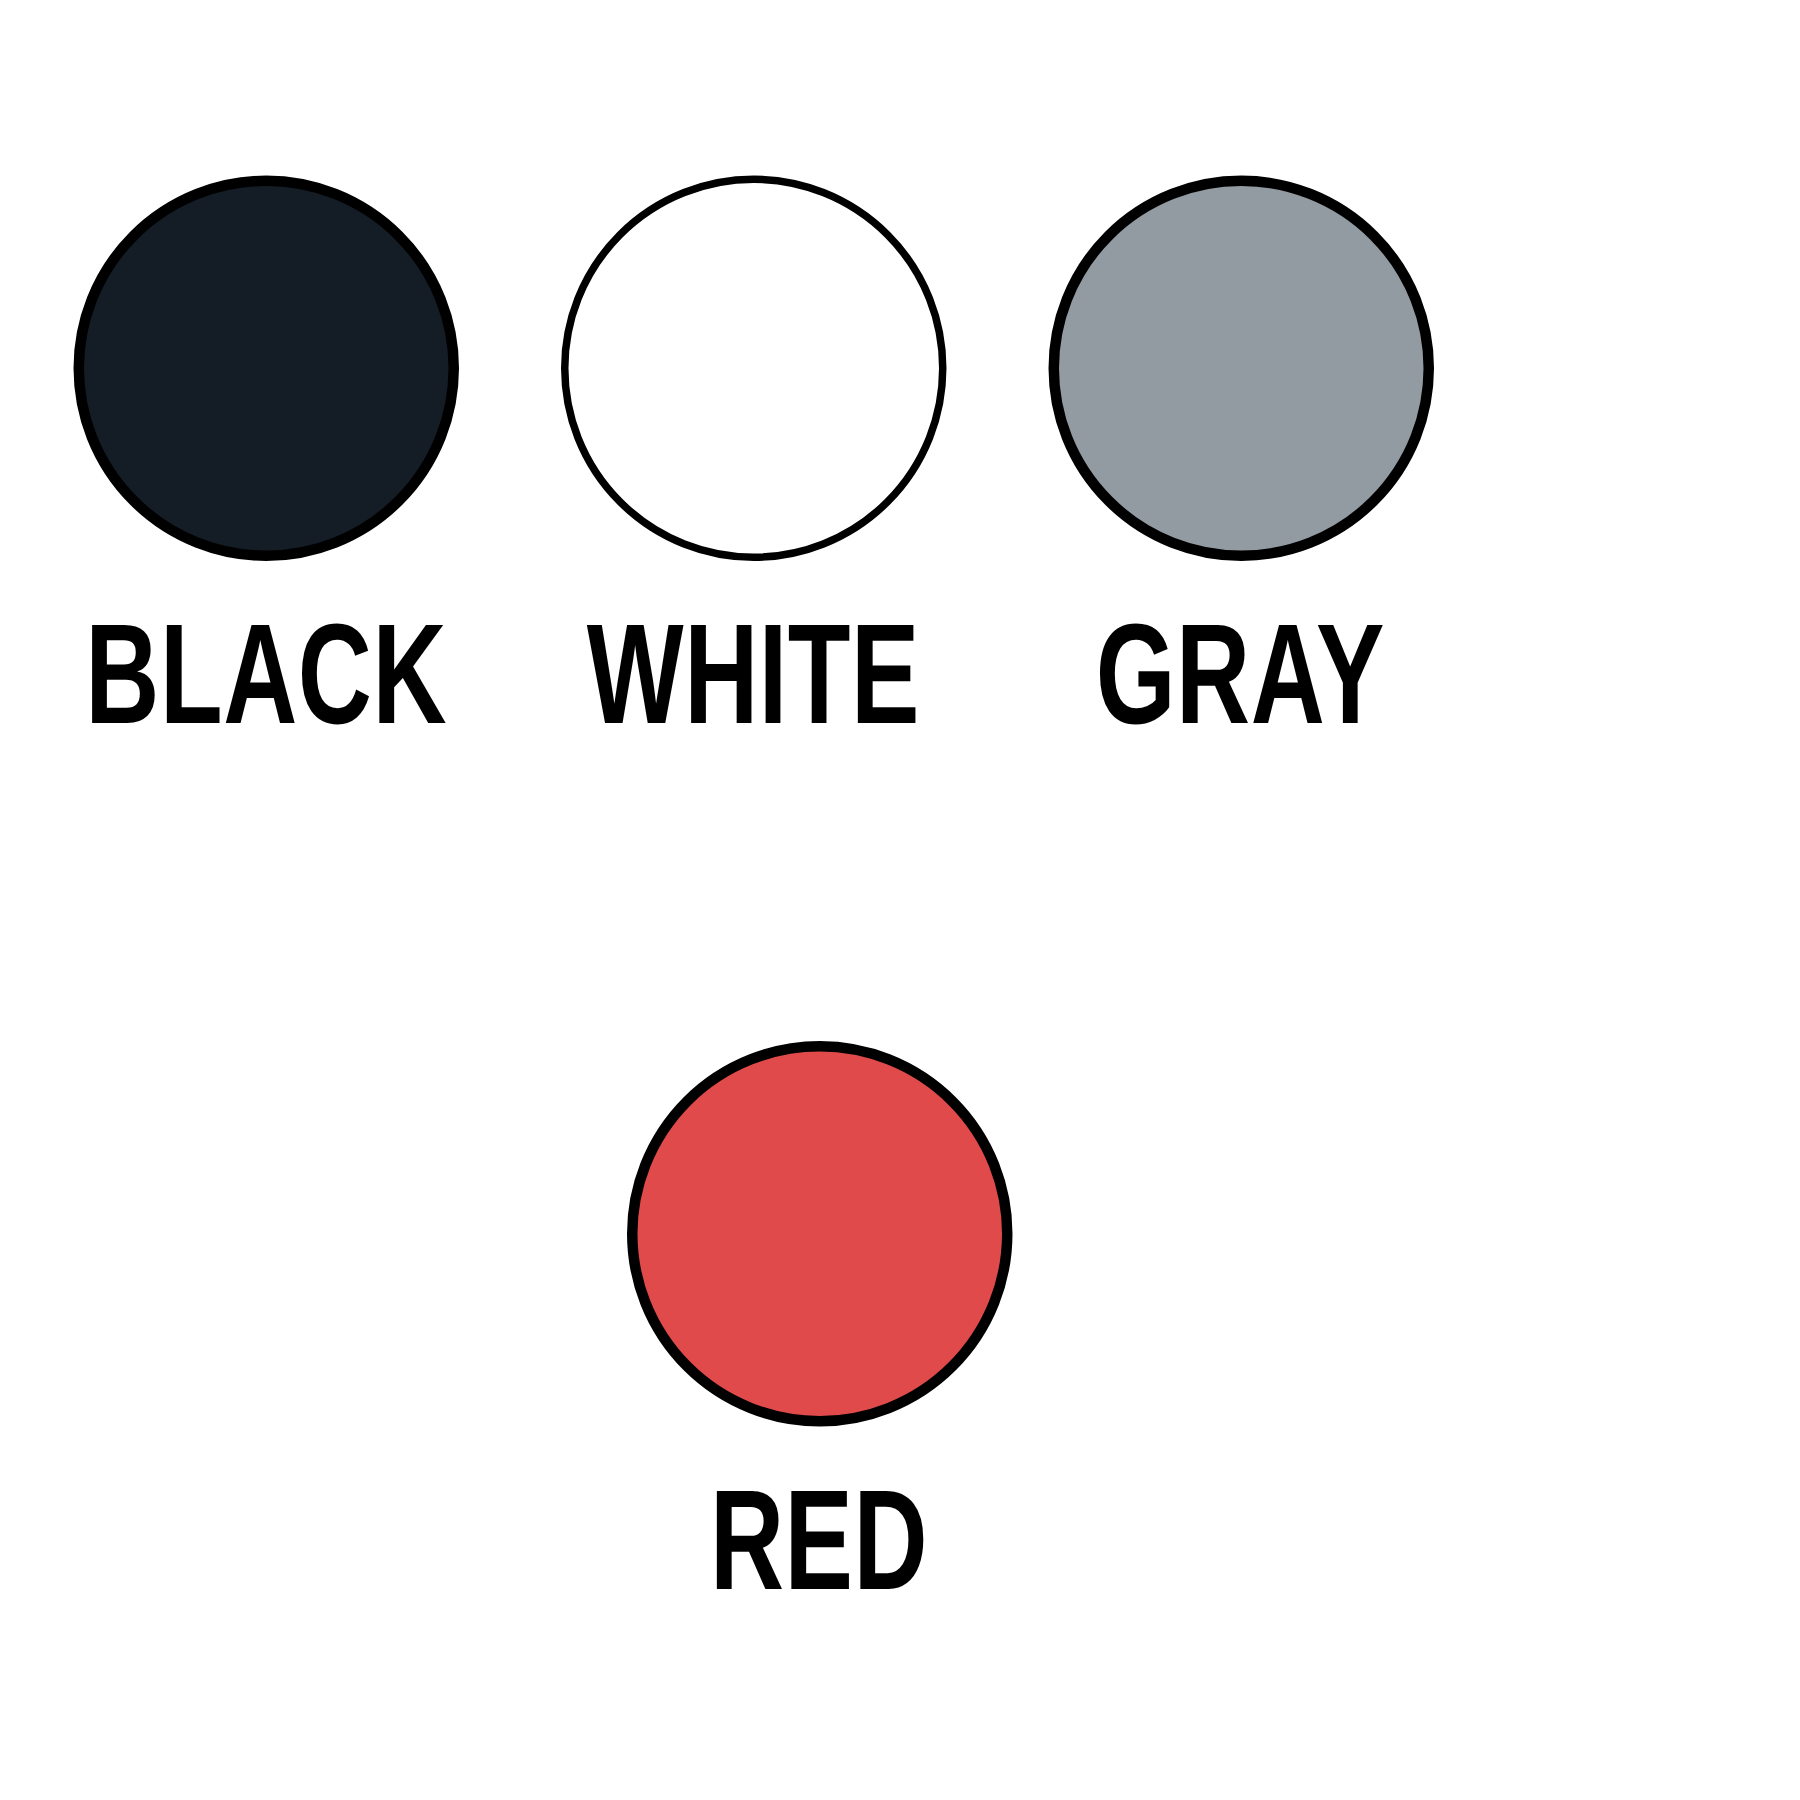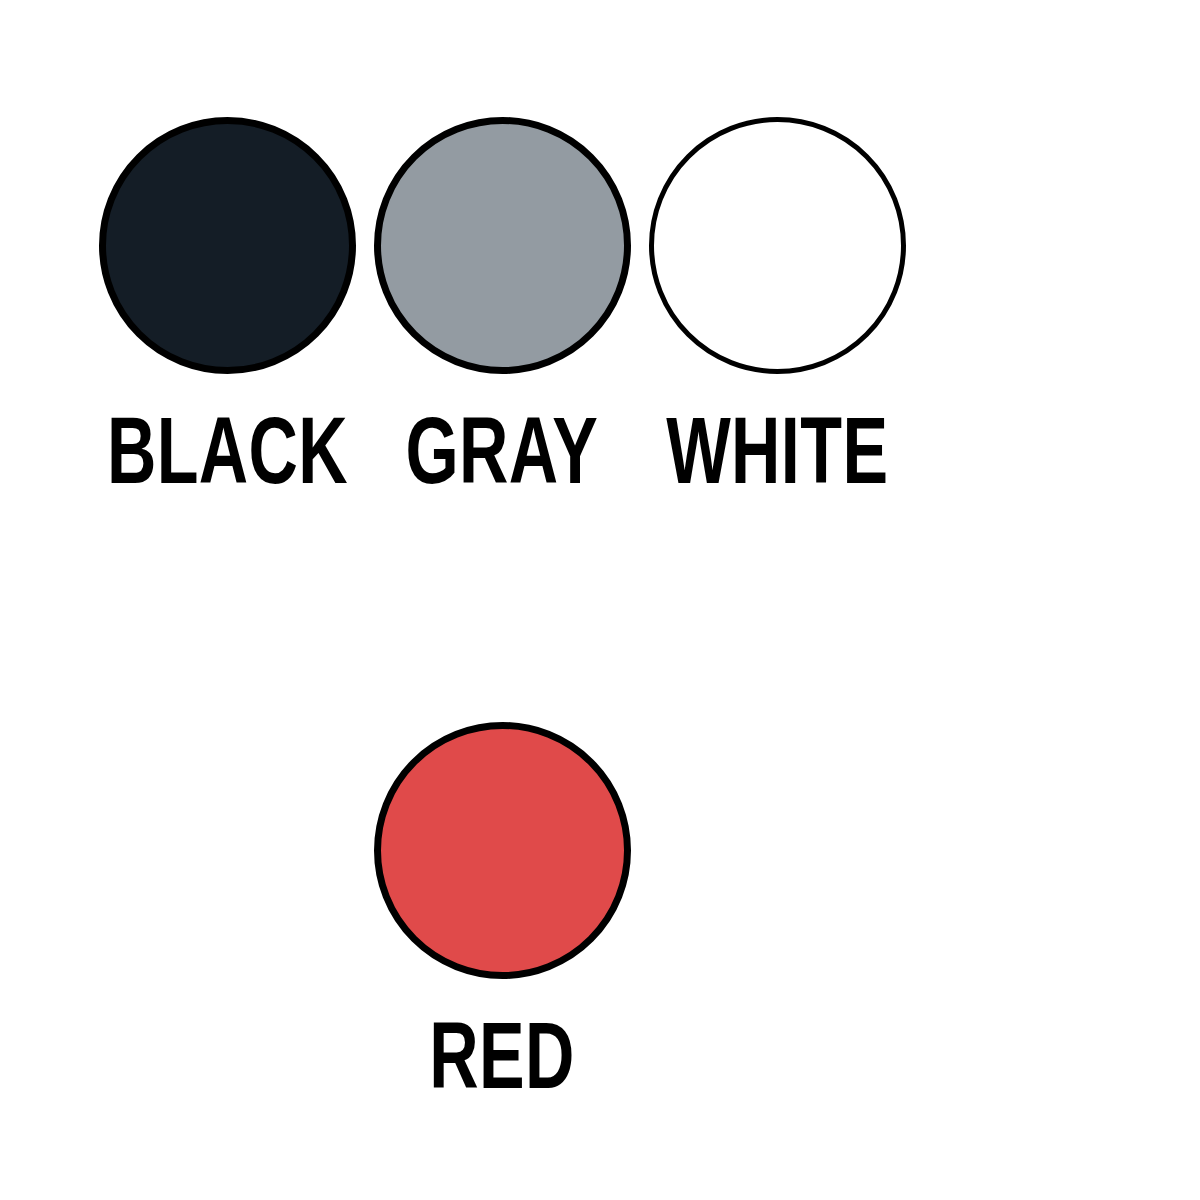--- a/index.html
+++ b/index.html
@@ -24,25 +24,25 @@
   }
 
   .swatch-row {
     position: absolute;
     left: 0;
     width: 1004px;
     display: flex;
     flex-direction: row;
     justify-content: center;
     align-items: flex-start;
-    gap: 18px;
+    gap: 68px;
   }
 
   .swatch-row.row-top  { top: 117px; }
-  .swatch-row.row-bottom { top: 722px; }
+  .swatch-row.row-bottom { top: 694px; padding-left: 44px; }
 
   .swatch-cell {
     width: 257px;
     display: flex;
     flex-direction: column;
     align-items: center;
   }
 
   .swatch-disc {
     width: 257px;
@@ -79,27 +79,27 @@
 <div class="swatch-board">
 
   <div class="swatch-row row-top">
 
     <div class="swatch-cell">
       <div class="swatch-disc" style="background: rgb(20, 29, 38); border-color: rgb(0, 0, 0);"></div>
       <div class="swatch-label">BLACK</div>
     </div>
 
     <div class="swatch-cell">
-      <div class="swatch-disc" style="background: rgb(147, 155, 162); border-color: rgb(0, 0, 0);"></div>
-      <div class="swatch-label">GRAY</div>
+      <div class="swatch-disc outline-only" style="background: rgb(255, 255, 255); border-color: rgb(0, 0, 0);"></div>
+      <div class="swatch-label">WHITE</div>
     </div>
 
     <div class="swatch-cell">
-      <div class="swatch-disc outline-only" style="background: rgb(255, 255, 255); border-color: rgb(0, 0, 0);"></div>
-      <div class="swatch-label">WHITE</div>
+      <div class="swatch-disc" style="background: rgb(147, 155, 162); border-color: rgb(0, 0, 0);"></div>
+      <div class="swatch-label">GRAY</div>
     </div>
 
   </div>
 
   <div class="swatch-row row-bottom">
 
     <div class="swatch-cell">
       <div class="swatch-disc" style="background: rgb(224, 74, 74); border-color: rgb(0, 0, 0);"></div>
       <div class="swatch-label">RED</div>
     </div>

